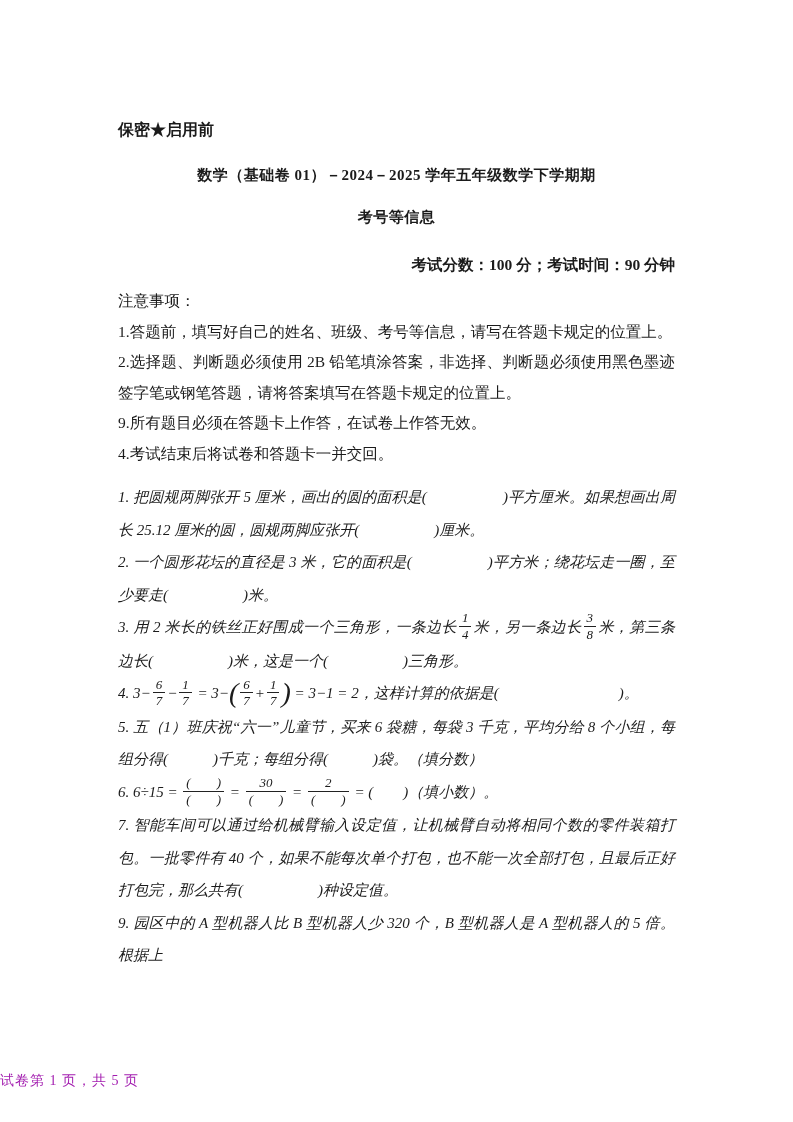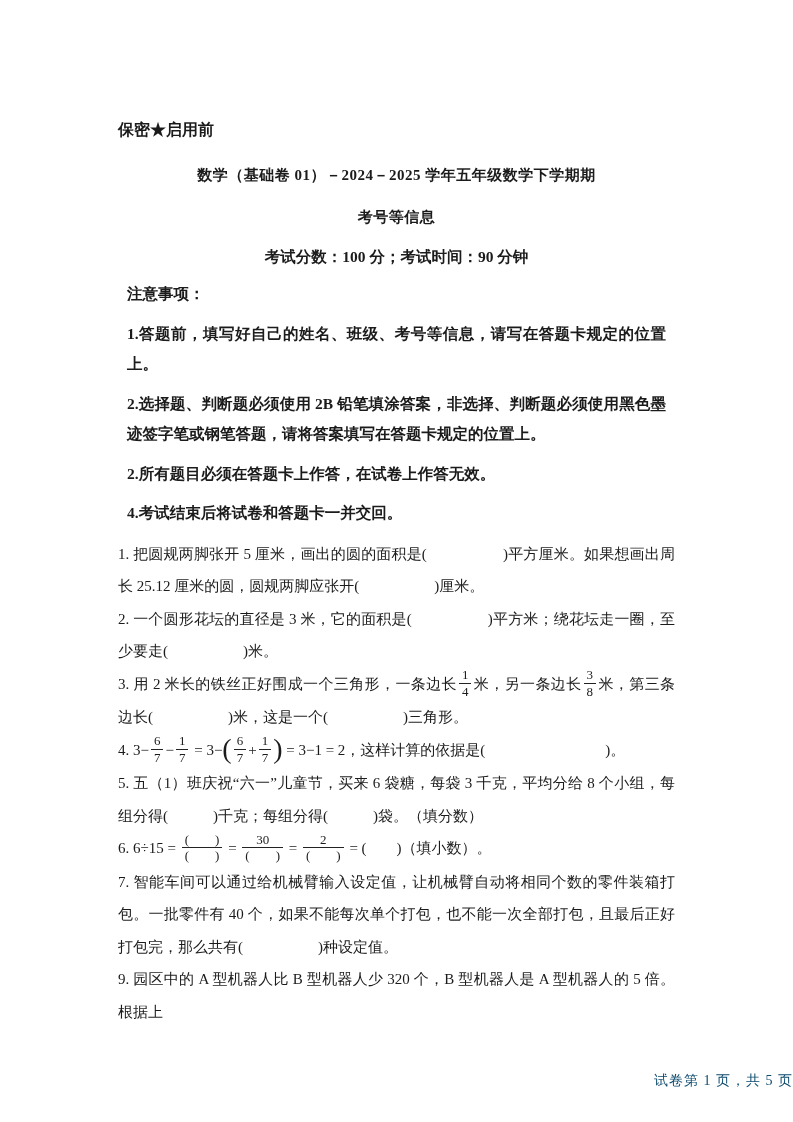--- a/index.html
+++ b/index.html
@@ -4,52 +4,52 @@
 <style>
   html,body{margin:0;padding:0;background:#ffffff;}
   .page{
     width:793px;height:1122px;position:relative;margin:0 auto;
     background:#ffffff;color:#1b1b1b;overflow:hidden;box-sizing:border-box;
     padding:120px 118px 0 118px;
     font-family:"Liberation Serif","DejaVu Serif",serif;
   }
   .secret{font-size:16px;font-weight:700;line-height:20px;}
   .title{margin:14px 0 0;font-size:15px;font-weight:700;text-align:center;line-height:42px;letter-spacing:.5px;}
-  .meta{margin-top:6px;font-size:15.5px;font-weight:700;text-align:center;line-height:26px;}
+  .meta{margin-top:14px;font-size:15.5px;font-weight:700;text-align:right;line-height:26px;}
   .notes{margin-top:8px;}
-  .notes p{margin:9px;font-size:15.5px;font-weight:700;line-height:30.5px;text-align:justify;}
+  .notes p{margin:0;font-size:15.5px;font-weight:400;line-height:30.5px;text-align:justify;}
   .sec-heading{margin:4px 0 0;font-size:16px;font-weight:700;line-height:34px;}
-  .questions{margin-top:4px;}
+  .questions{margin-top:12px;font-style:italic;}
   .q{margin:0;font-size:15px;line-height:32.5px;text-align:justify;}
   .frac{display:inline-flex;flex-direction:column;vertical-align:middle;text-align:center;
         margin:0 2px;line-height:1.2;font-size:13px;position:relative;top:-2px;}
   .frac .fn{border-bottom:1px solid #222;padding:0 3px;}
   .frac .fd{padding:0 3px;}
   .bigp{font-size:28px;line-height:0;vertical-align:middle;position:relative;top:-2px;font-weight:400;}
-  .footer{position:absolute;left:0;right:0;top:1072px;text-align:right;font-size:14px;color:#0c4a6e;letter-spacing:1px;}
+  .footer{position:absolute;left:0;right:0;top:1072px;text-align:left;font-size:14px;color:#a21caf;letter-spacing:1px;}
 </style>
 </head>
 <body>
 
 <div class="page">
 
   <div class="secret">保密★启用前</div>
 
   <h1 class="title">
     <span>数学（基础卷 01）－2024－2025 学年五年级数学下学期期</span><br>
     <span>考号等信息</span>
   </h1>
 
   <div class="meta">考试分数：100 分；考试时间：90 分钟</div>
 
   <div class="notes">
     <p>注意事项：</p>
     <p>1.答题前，填写好自己的姓名、班级、考号等信息，请写在答题卡规定的位置上。</p>
     <p>2.选择题、判断题必须使用 2B 铅笔填涂答案，非选择、判断题必须使用黑色墨迹签字笔或钢笔答题，请将答案填写在答题卡规定的位置上。</p>
-    <p>2.所有题目必须在答题卡上作答，在试卷上作答无效。</p>
+    <p>9.所有题目必须在答题卡上作答，在试卷上作答无效。</p>
     <p>4.考试结束后将试卷和答题卡一并交回。</p>
   </div>
 
 
   <div class="questions">
 
     <p class="q">1. 把圆规两脚张开 5 厘米，画出的圆的面积是(　　　　　)平方厘米。如果想画出周长 25.12 厘米的圆，圆规两脚应张开(　　　　　)厘米。</p>
 
     <p class="q">2. 一个圆形花坛的直径是 3 米，它的面积是(　　　　　)平方米；绕花坛走一圈，至少要走(　　　　　)米。</p>
 

